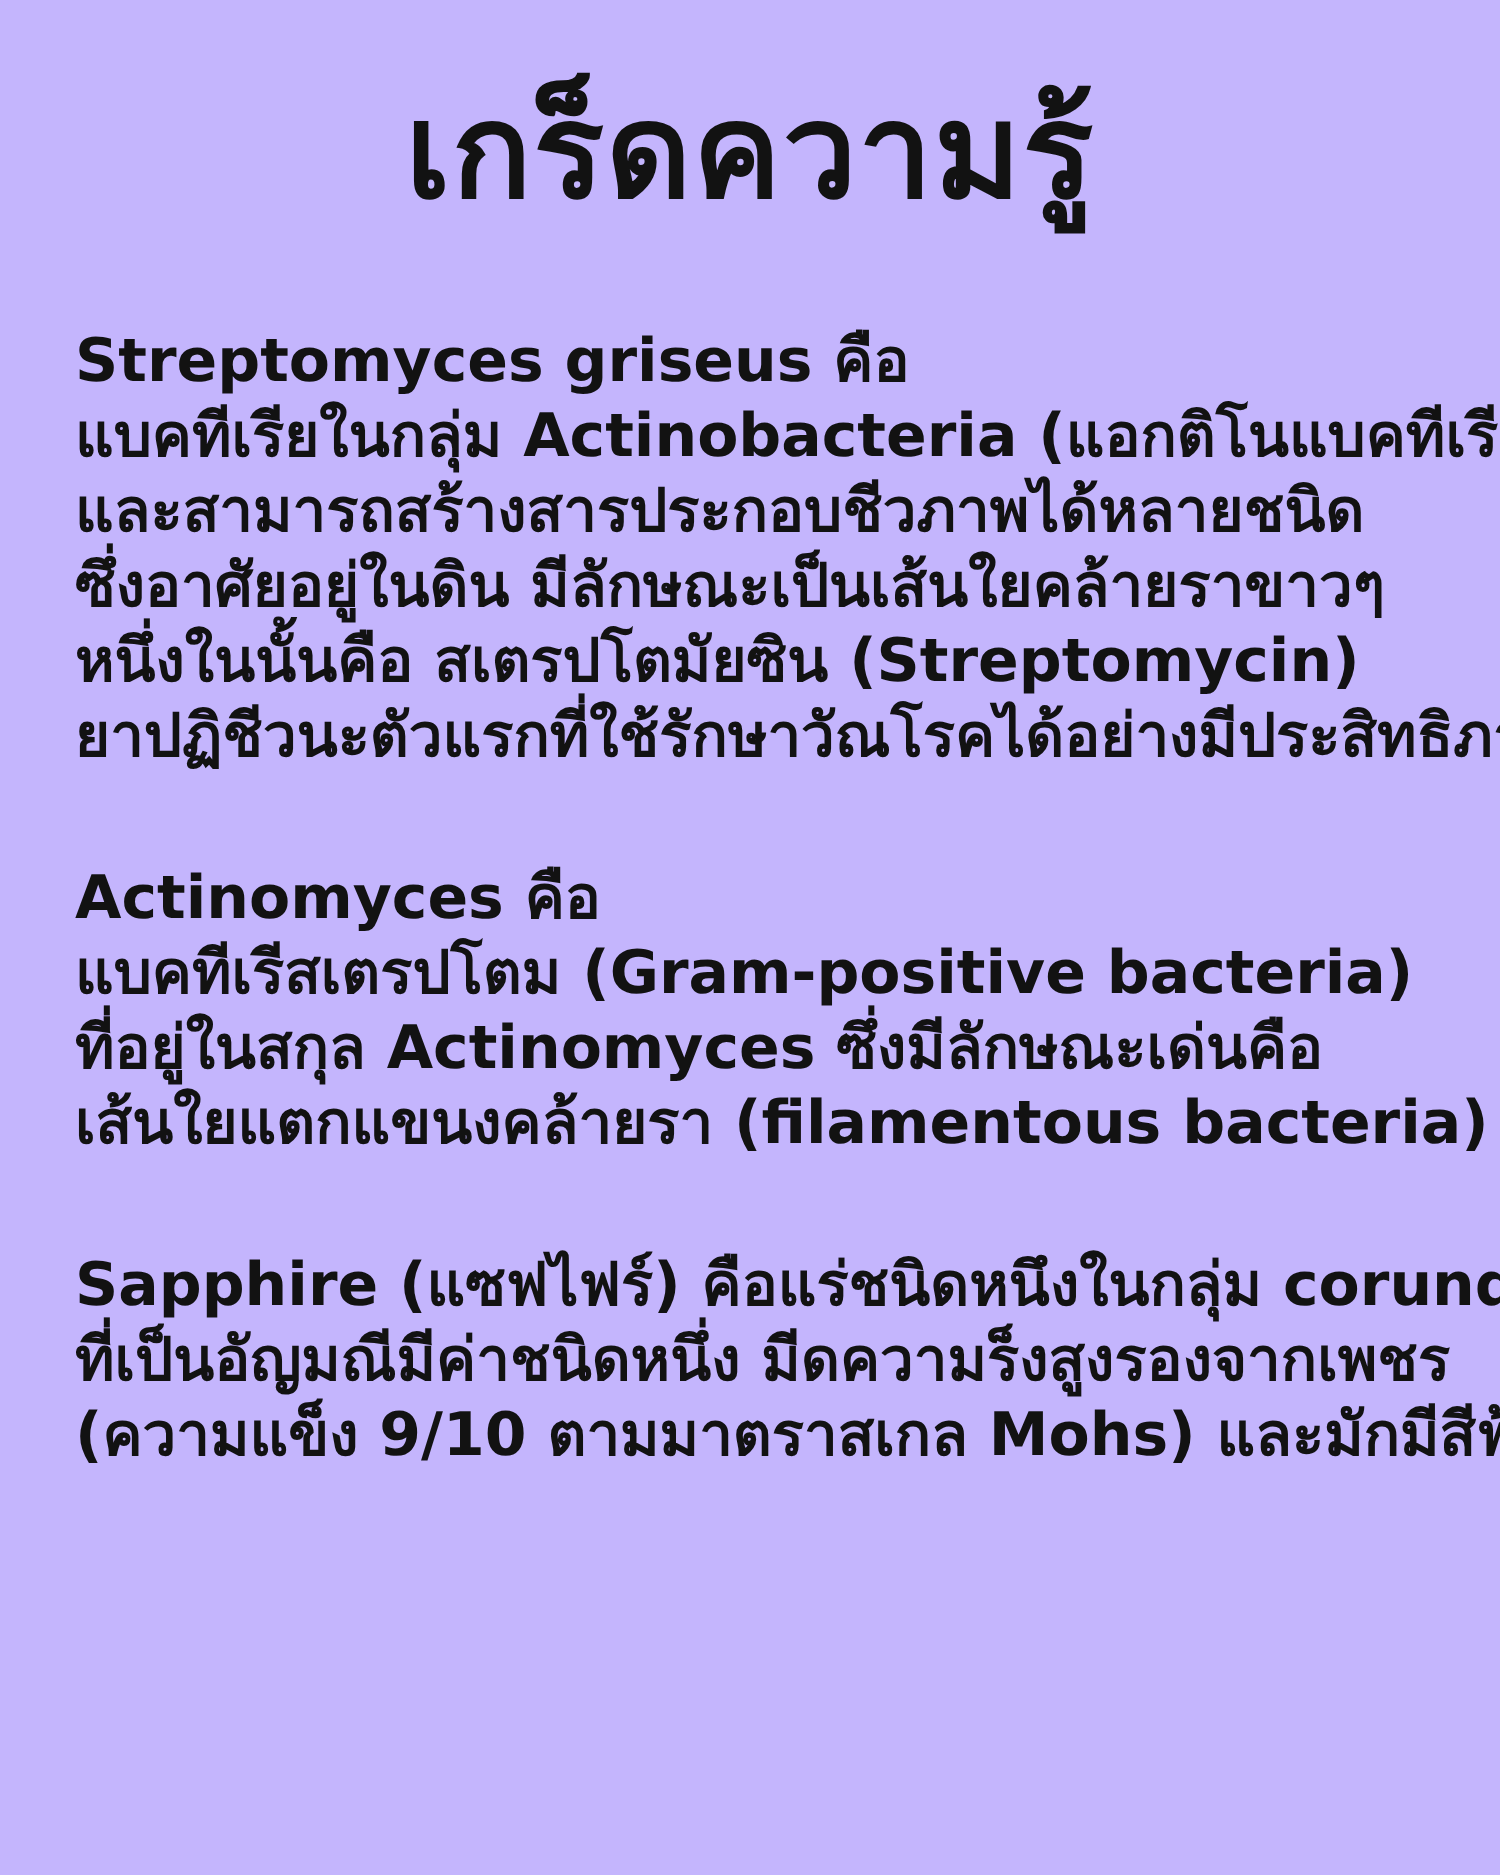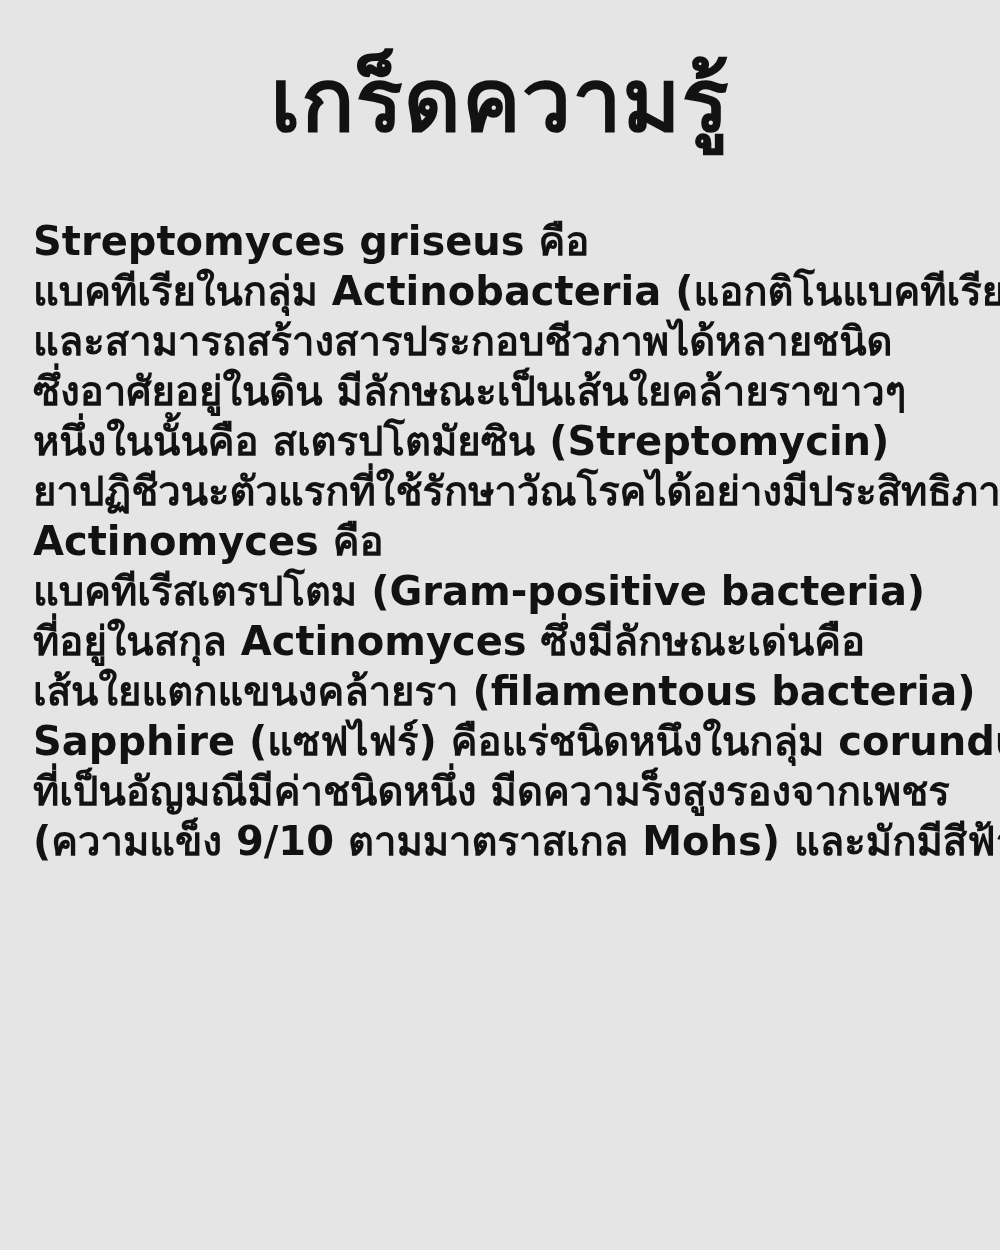--- a/index.html
+++ b/index.html
@@ -5,43 +5,44 @@
   html, body {
     margin: 0;
     padding: 0;
     background: #ffffff;
   }
   .page {
     position: relative;
     width: 1000px;
     height: 1250px;
     margin: 0 auto;
-    background: #e5e5e5;
+    background: #c4b5fd;
     color: #121212;
     font-family: "DejaVu Sans", "Liberation Sans", sans-serif;
     overflow: hidden;
   }
   .title {
     margin: 22px 0 0 0;
     text-align: center;
     font-size: 88px;
     line-height: 158px;
     font-weight: 700;
     letter-spacing: 1px;
   }
   .content {
-    padding: 36px 20px 0 33px;
+    padding: 36px 20px 0 50px;
   }
   .fact {
     font-size: 40px;
     line-height: 50px;
     font-weight: 600;
     letter-spacing: 0;
   }
   .fact + .fact {
+    margin-top: 58px;
   }
   .fact .line {
     white-space: nowrap;
   }
 </style>
 </head>
 <body>
 
 <div class="page">
 

